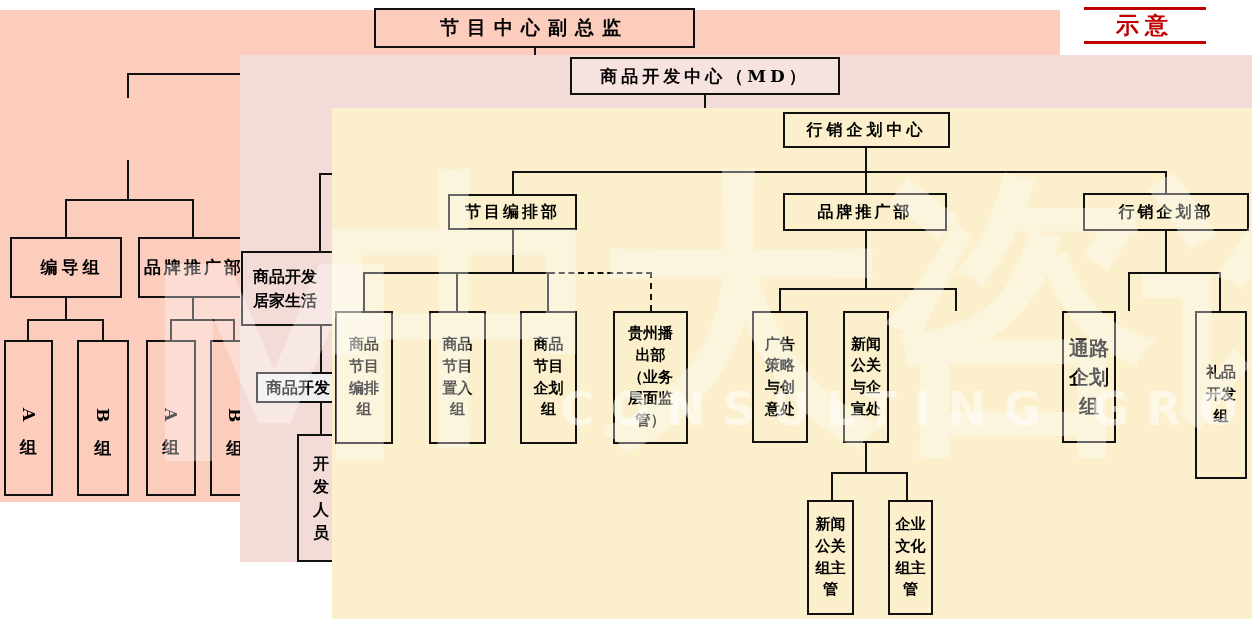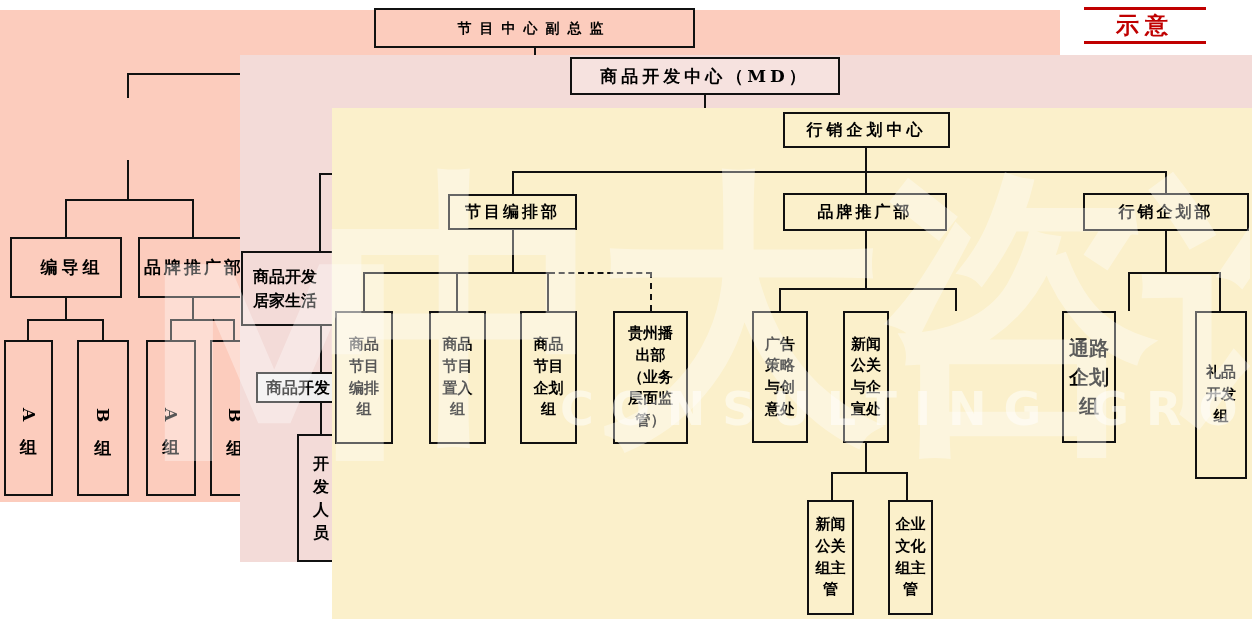--- a/index.html
+++ b/index.html
@@ -32,21 +32,21 @@
   .annoline{position:absolute;background:#C00000;height:3px;width:122px;left:1084px;}
 </style>
 </head>
 <body>
 
 <div id="stage">
 
   <div class="layer" style="z-index:1;">
     <div class="bgrect l1fill" style="left:0;top:10px;width:1060px;height:492px;"></div>
 
-    <div class="box l1fill" style="left:374px;top:8px;width:321px;height:40px;font-size:14px;letter-spacing:8px;">节目中心副总监</div>
+    <div class="box l1fill" style="left:374px;top:8px;width:321px;height:40px;font-size:19px;letter-spacing:8px;">节目中心副总监</div>
 
     <div class="vline" style="left:534px;top:48px;width:2px;height:26px;"></div>
     <div class="hline" style="left:127px;top:73px;width:409px;height:2px;"></div>
     <div class="vline" style="left:127px;top:73px;width:2px;height:25px;"></div>
 
 
     <div class="vline" style="left:127px;top:160px;width:2px;height:39px;"></div>
     <div class="hline" style="left:65px;top:199px;width:129px;height:2px;"></div>
     <div class="vline" style="left:65px;top:199px;width:2px;height:38px;"></div>
     <div class="vline" style="left:192px;top:199px;width:2px;height:38px;"></div>

